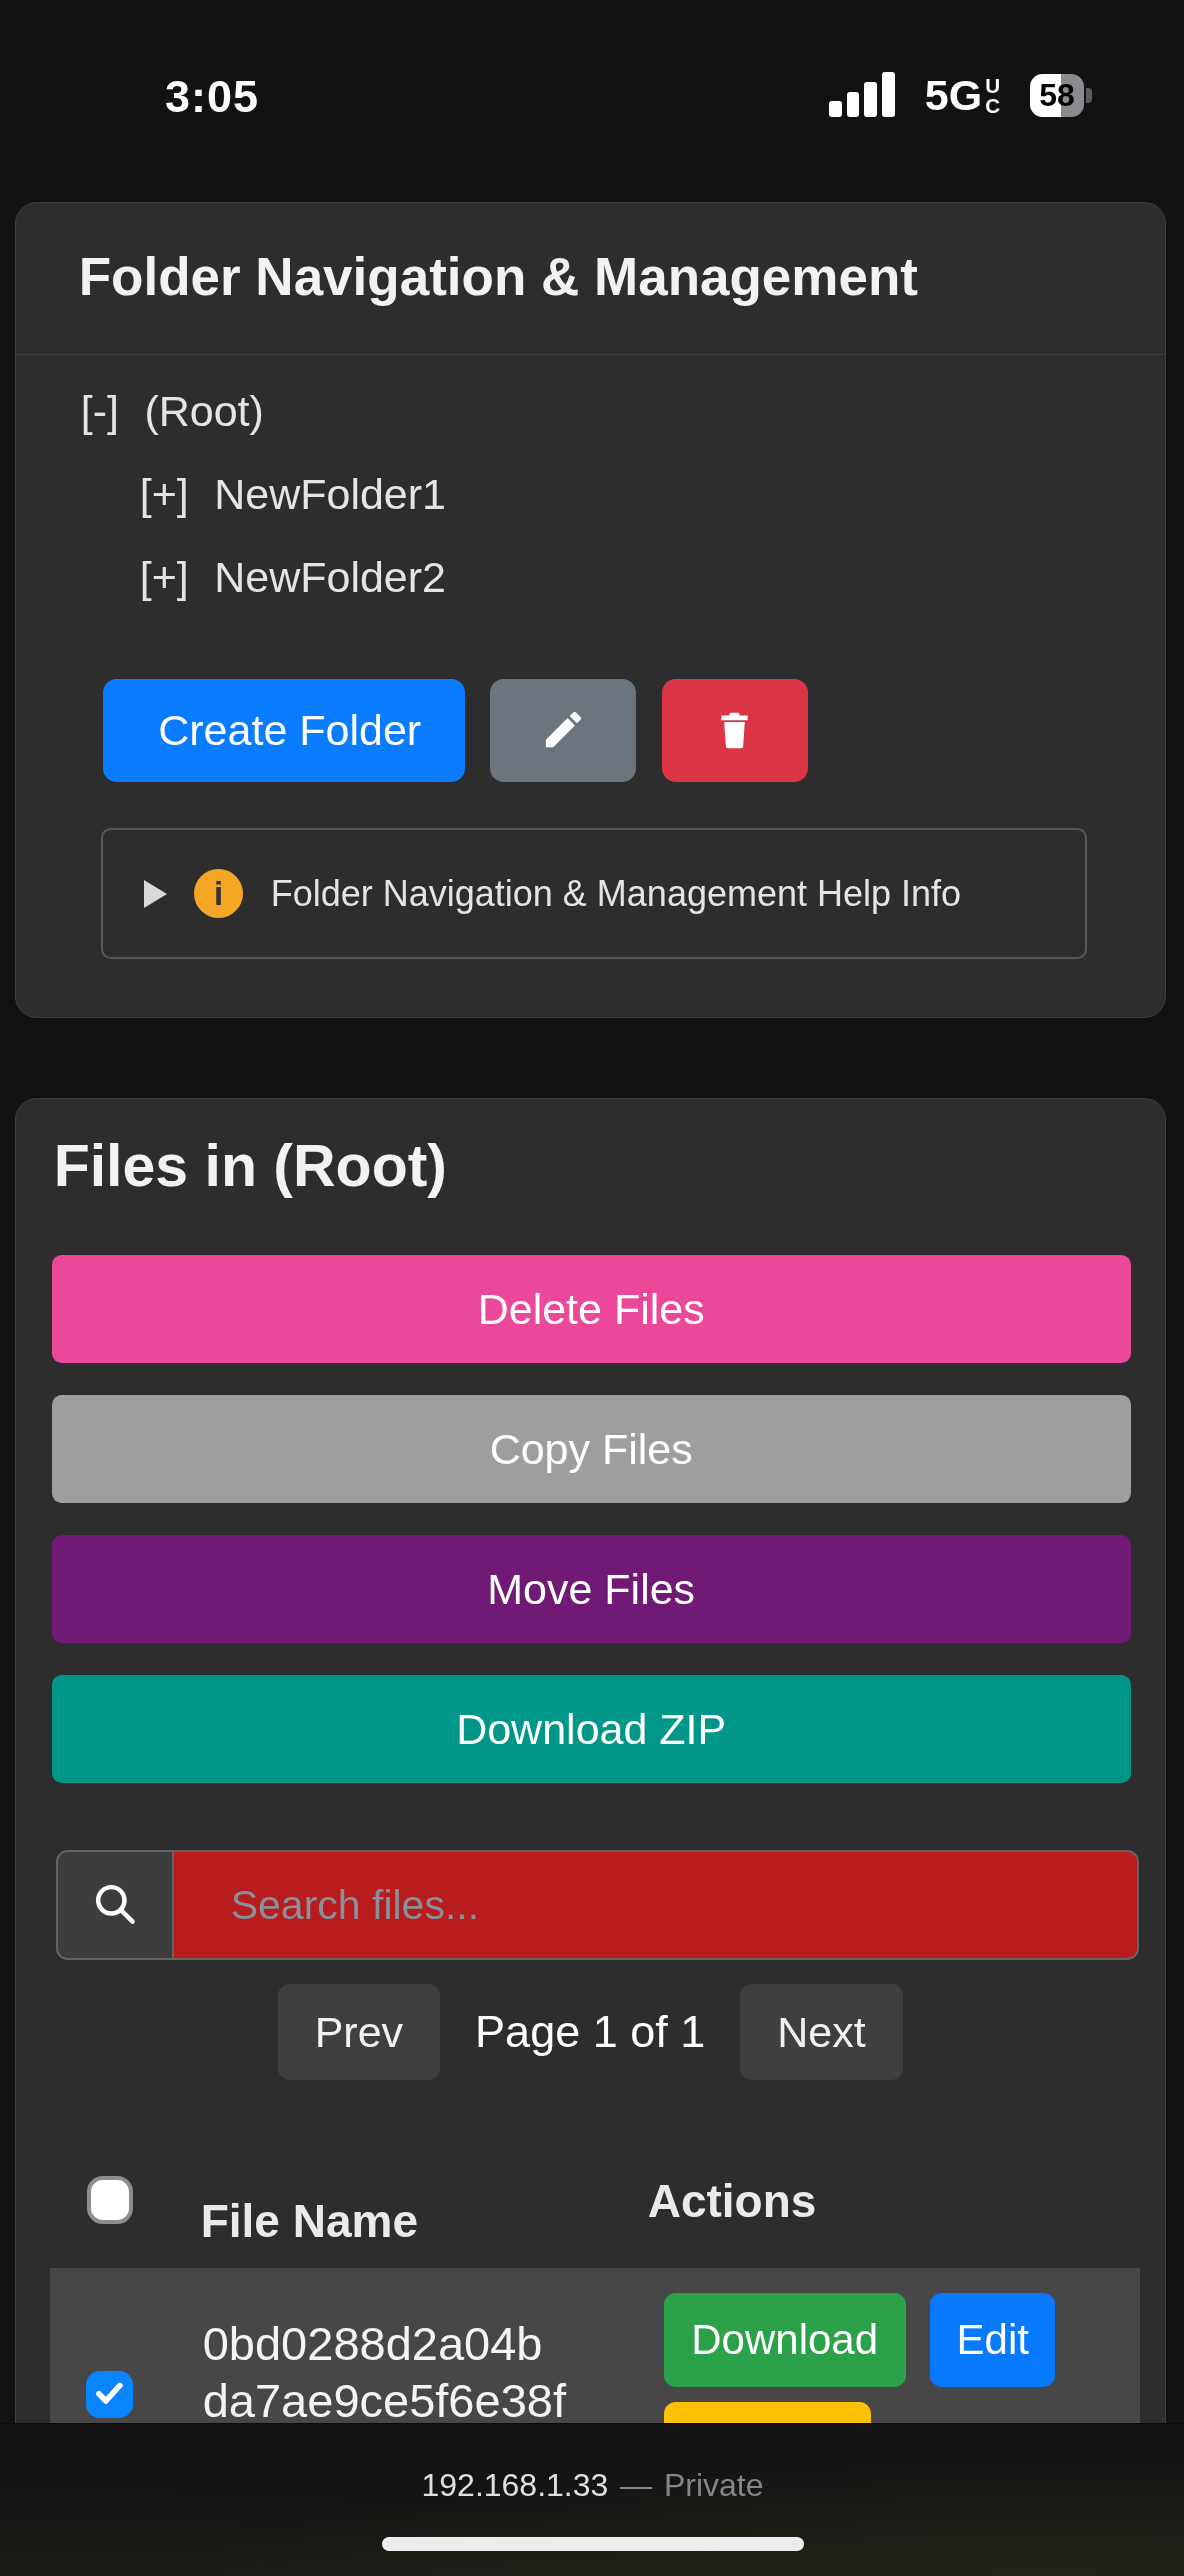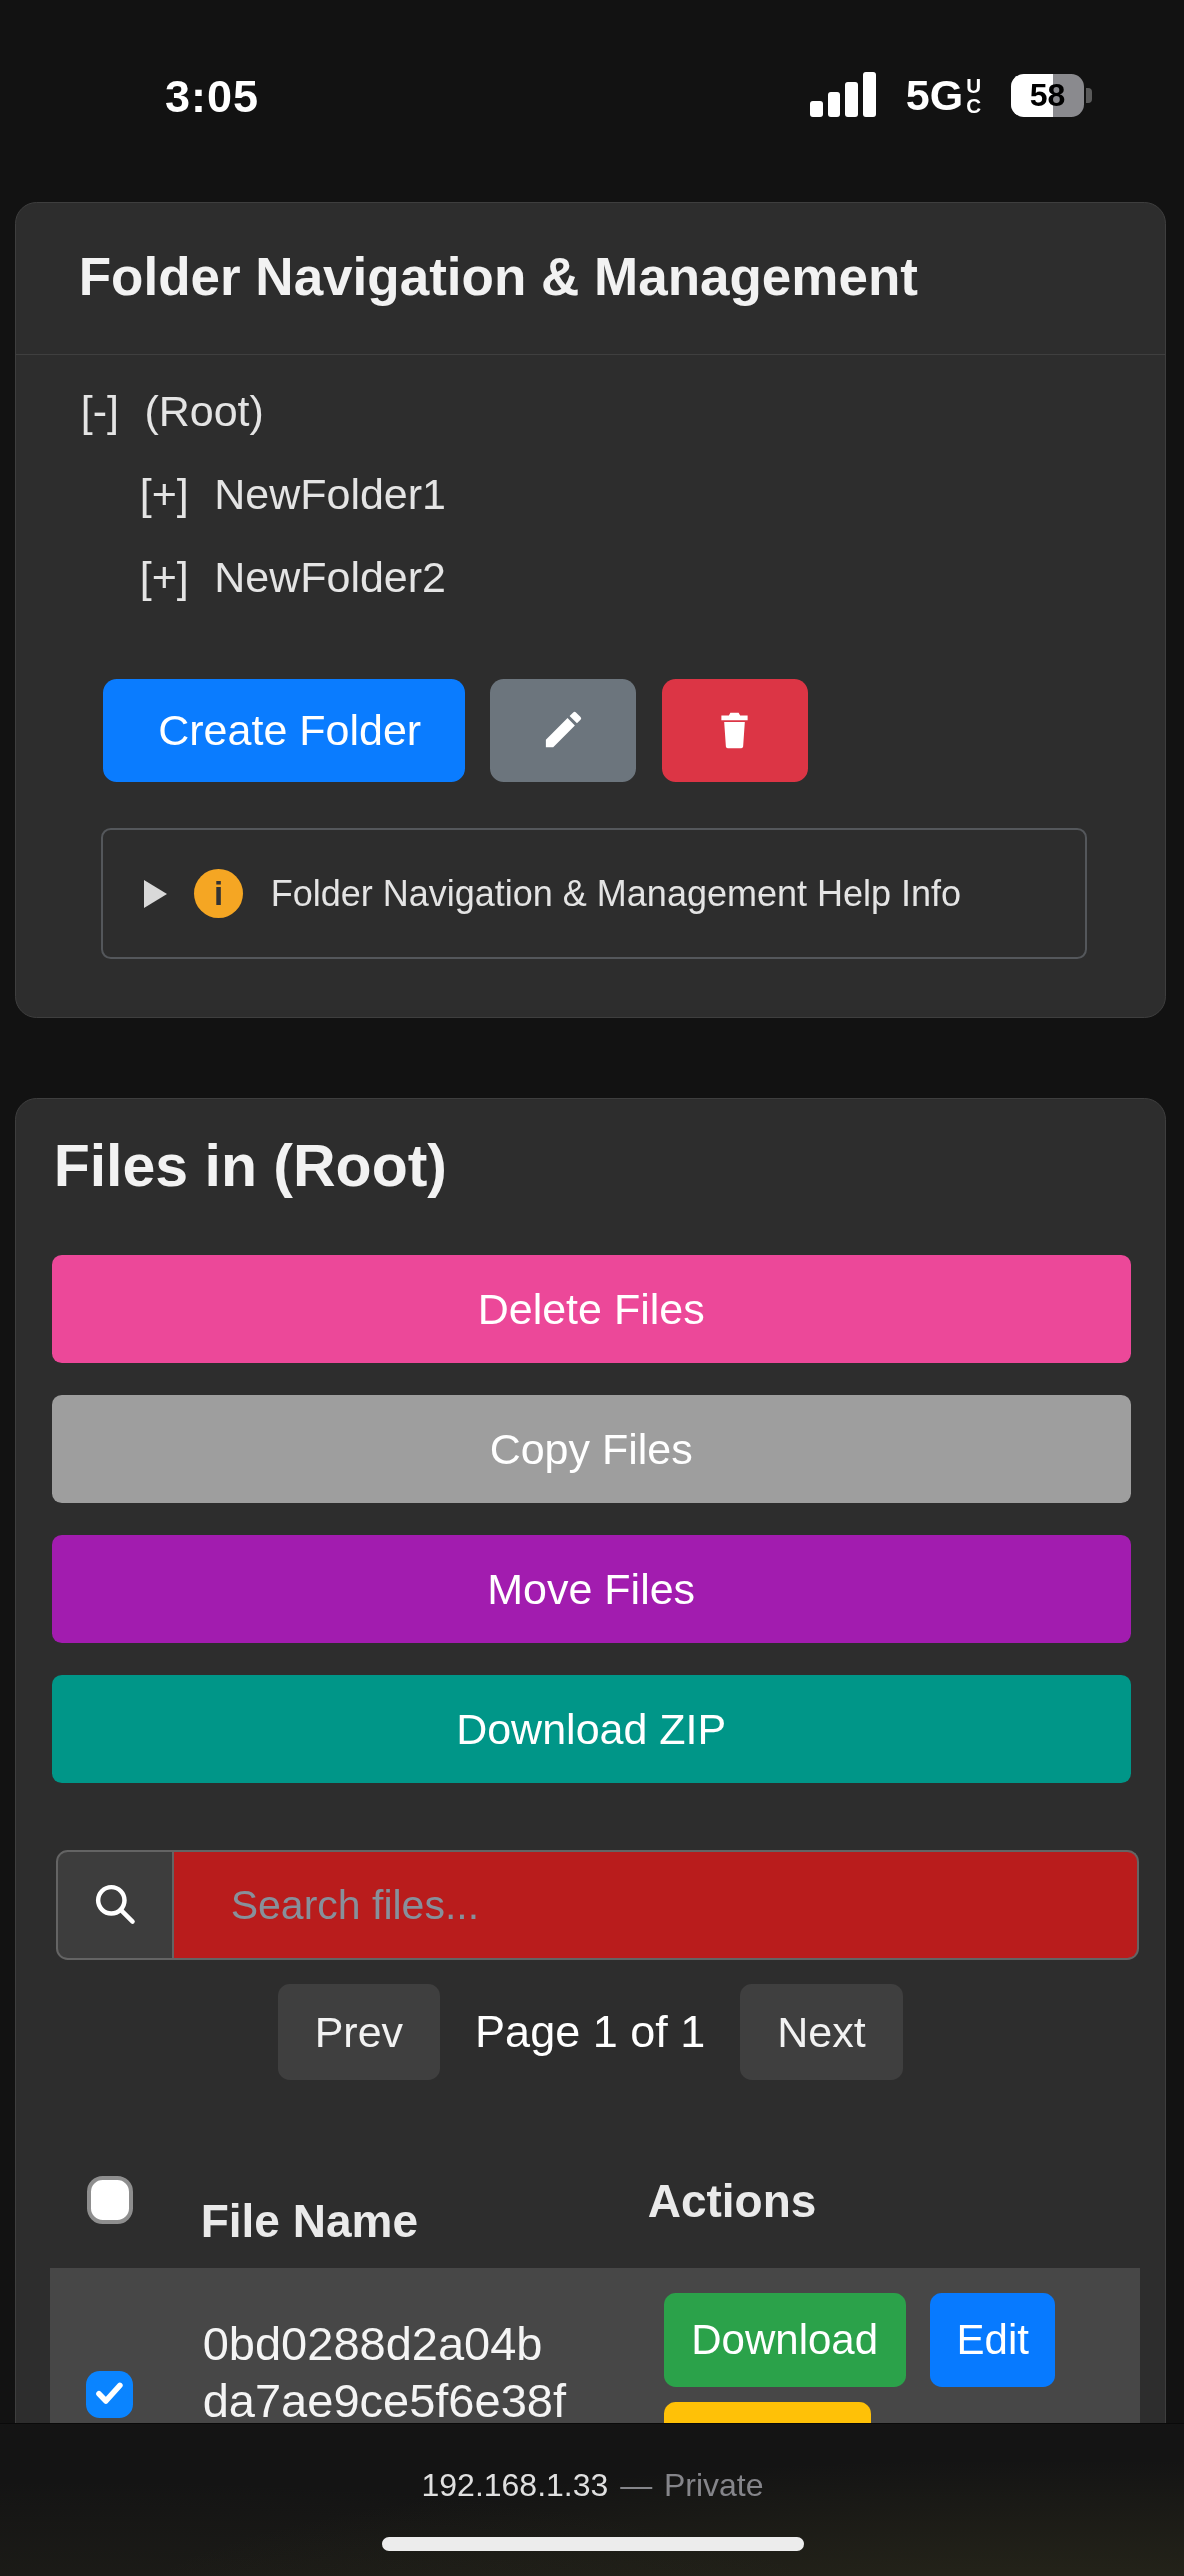--- a/index.html
+++ b/index.html
@@ -9,21 +9,21 @@
 
   
   #status-time { position:absolute; left:165px; top:71px; font-size:45px; font-weight:700; color:#ffffff; letter-spacing:1px; }
   #status-right { position:absolute; top:73px; right:100px; display:flex; align-items:center; gap:30px; height:45px; }
   .sigbars { display:flex; align-items:flex-end; gap:4.9px; height:45px; padding-bottom:1px; }
   .sigbars span { display:block; width:12.8px; border-radius:2.9px; background:#ffffff; }
   .sb1{height:15.7px;} .sb2{height:25.5px;} .sb3{height:35px;} .sb4{height:45px; background:#4c4c4c;}
   .net { display:flex; align-items:center; color:#fff; }
   .net-main { font-size:43px; font-weight:700; }
   .net-sub { display:flex; flex-direction:column; margin-left:2.9px; font-size:20.6px; font-weight:700; line-height:19.6px; }
-  .battery { position:relative; width:73px; height:43px; border-radius:12.8px; background:#8a8a8e; overflow:visible; }
+  .battery { position:relative; width:54px; height:43px; border-radius:12.8px; background:#8a8a8e; overflow:visible; }
   .battery .fill { position:absolute; left:0; top:0; bottom:0; width:58%; background:#ffffff; border-radius:12.8px 0 0 12.8px; }
   .battery .num { position:absolute; inset:0; display:flex; align-items:center; justify-content:center;
     color:#000; font-size:32px; font-weight:700; }
   .battery::after { content:""; position:absolute; right:-7.9px; top:13.8px; width:5.9px; height:15.7px;
     border-radius:0 3.9px 3.9px 0; background:#5a5a5a; }
 
   
   .card { position:absolute; left:14.7px; width:1151px; background:#2d2d2d;
     border:1px solid #3e3e3e; border-radius:21.6px; }
   #folder-card { top:202px; height:816px; }
@@ -50,21 +50,21 @@
   .info-circle { width:49px; height:49px; border-radius:50%; background:#f5a623; margin-left:27.5px;
     display:flex; align-items:center; justify-content:center; color:#333; font-size:33px; font-weight:700; }
   .help-label { margin-left:27.5px; font-size:36px; color:#e4e4e4; }
 
   #files-card-title { position:absolute; left:38px; top:33px; font-size:59px; font-weight:700; color:#f2f2f2; }
 
   .stack { position:absolute; left:36px; top:156px; width:1079px; display:flex; flex-direction:column; gap:32px; }
   .stack button { height:108px; border-radius:9.8px; font-size:43px; color:#ffffff; }
   .b-delete { background:#ec4899; }
   .b-copy   { background:#9e9e9e; }
-  .b-move   { background:#a21caf; }
+  .b-move   { background:#701a75; }
   .b-zip    { background:#009688; }
 
   .searchrow { position:absolute; left:40px; top:751px; width:1083px; height:110px; display:flex; }
   .search-btn { width:118px; height:110px; background:#3d3d3d; border:2px solid #646464;
     border-radius:11.8px 0 0 11.8px; display:flex; align-items:center; justify-content:center; }
   .search-input { flex:1; background:#b91c1c; border:2px solid #646464; border-left:none;
     border-radius:0 11.8px 11.8px 0; color:#dddddd; font-size:41px; padding:0 29.5px 0 57px; outline:none;
     font-family:inherit; }
   .search-input::placeholder { color:#87909b; }
 

